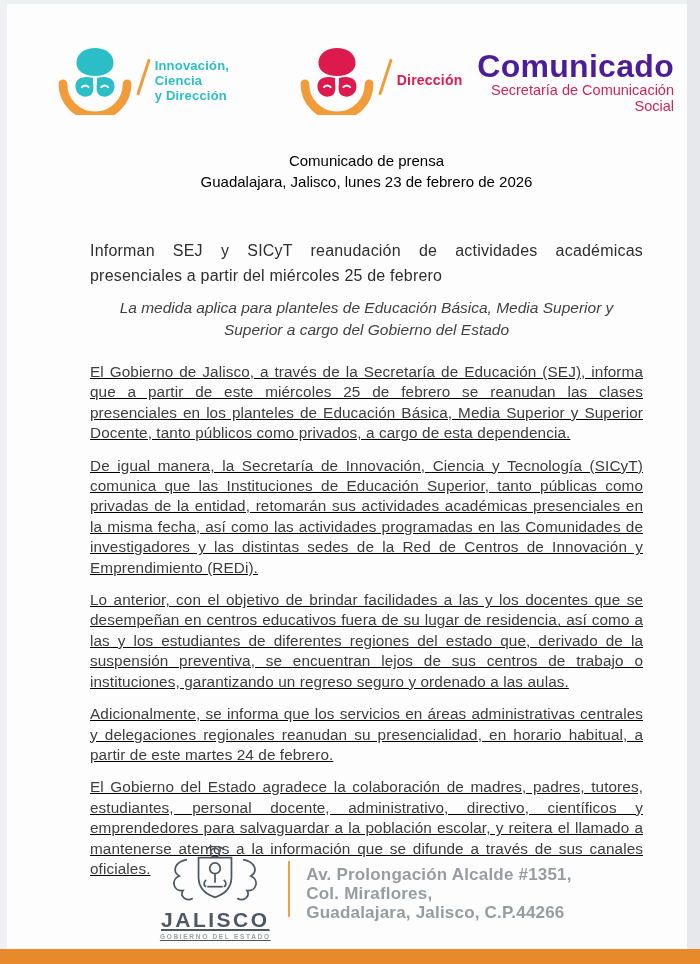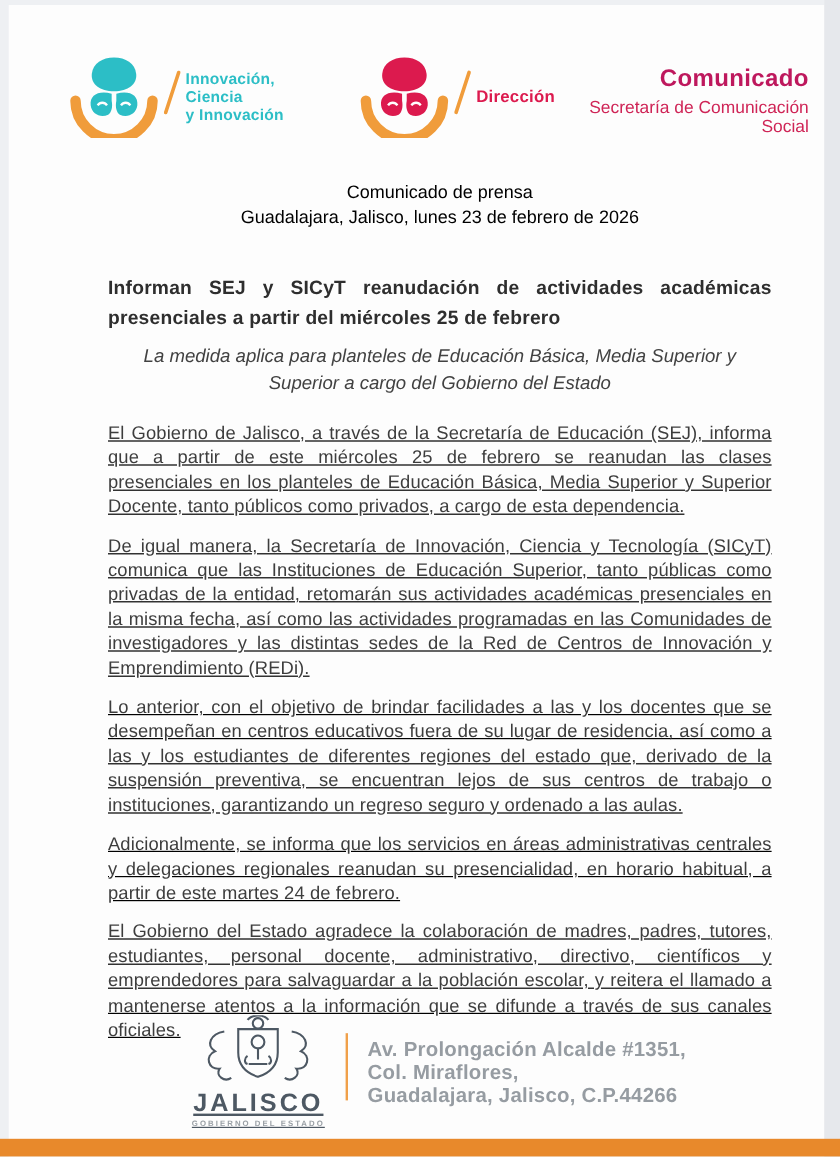--- a/index.html
+++ b/index.html
@@ -14,28 +14,28 @@
   
   .header { display:flex; align-items:flex-start; margin:41px 0 0 -38px; }
   .brand { display:flex; align-items:center; }
   .brand + .brand { margin-left:28px; }
   .slash { width:3px; height:38px; background:#f09c3b; transform:rotate(18deg); margin:0 10px 6px 4px; border-radius:2px; }
   .brand-label { font-weight:bold; font-size:13px; line-height:15px; letter-spacing:.2px; }
   .brand-label.teal { color:#2cbec6; }
   .brand-label.crimson { color:#dc1a4e; font-size:14px; }
 
   .comunicado { margin-left:auto; margin-right:-31px; text-align:right; padding-top:6px; }
-  .comunicado-title { font-size:20px; font-weight:bold; color:#be185d; letter-spacing:.3px; line-height:30px; }
+  .comunicado-title { font-size:32px; font-weight:bold; color:#4c1d95; letter-spacing:.3px; line-height:30px; }
   .comunicado-sub { font-size:14.5px; color:#cf2456; margin-top:1px; }
 
   
   .meta { margin-top:36px; text-align:center; font-size:15px; color:#000000; line-height:20.5px; }
 
   
-  .doc-title { margin-top:36px; font-size:16px; font-weight:bold; color:#2e2e2e; line-height:25px; text-align:justify; letter-spacing:.2px; }
+  .doc-title { margin-top:46px; font-size:16px; font-weight:normal; color:#2e2e2e; line-height:25px; text-align:justify; letter-spacing:.2px; }
   .doc-subtitle { margin-top:9px; font-size:15.5px; font-style:italic; color:#424242; line-height:21.5px; text-align:center; }
 
   
   .body-text { margin-top:22px;text-decoration:underline; }
   .body-text p { font-size:15.3px; color:#3d3d3d; line-height:20.4px; text-align:justify; margin-top:12px; letter-spacing:.1px; }
 
   
   .footer { position:absolute; left:0; right:0; bottom:24px; display:flex; justify-content:center; align-items:center; transform:translateX(14px); }
   .crest-block { text-align:center; width:130px; color:#4d5863;text-decoration:underline; }
   .crest-name { font-size:21px; font-weight:bold; letter-spacing:2.5px; line-height:20px; margin-top:2px; }
@@ -72,21 +72,21 @@
               <path d="M43 32 C31 32 23 26 24 17 C25 8 33 3 43 3 C53 3 61 8 62 17 C63 26 55 32 43 32 Z" fill="#2cbec6"></path>
               <path d="M41 34 C30 31 22 35 23 44 C24 52 32 55 38 52 C41 50 42 45 41 40 Z" fill="#2cbec6"></path>
               <path d="M45 34 C56 31 64 35 63 44 C62 52 54 55 48 52 C45 50 44 45 45 40 Z" fill="#2cbec6"></path>
               <path d="M29 44 c2 -3 6 -3 8 0" fill="none" stroke="#ffffff" stroke-width="2"></path>
               <path d="M49 44 c2 -3 6 -3 8 0" fill="none" stroke="#ffffff" stroke-width="2"></path>
             </svg>
           </span>
           <span class="slash"></span>
           <span class="brand-label teal">
             <div>Innovación, Ciencia</div>
-            <div>y Innovación</div>
+            <div>y Dirección</div>
           </span>
         </div>
 
         <div class="brand">
           <span>
             <svg width="86" height="70" viewBox="0 0 86 72">
               <path d="M10 40 A33 33 0 0 0 76 40" fill="none" stroke="#f09c3b" stroke-width="9" stroke-linecap="round"></path>
               <path d="M43 32 C31 32 23 26 24 17 C25 8 33 3 43 3 C53 3 61 8 62 17 C63 26 55 32 43 32 Z" fill="#dc1a4e"></path>
               <path d="M41 34 C30 31 22 35 23 44 C24 52 32 55 38 52 C41 50 42 45 41 40 Z" fill="#dc1a4e"></path>
               <path d="M45 34 C56 31 64 35 63 44 C62 52 54 55 48 52 C45 50 44 45 45 40 Z" fill="#dc1a4e"></path>

